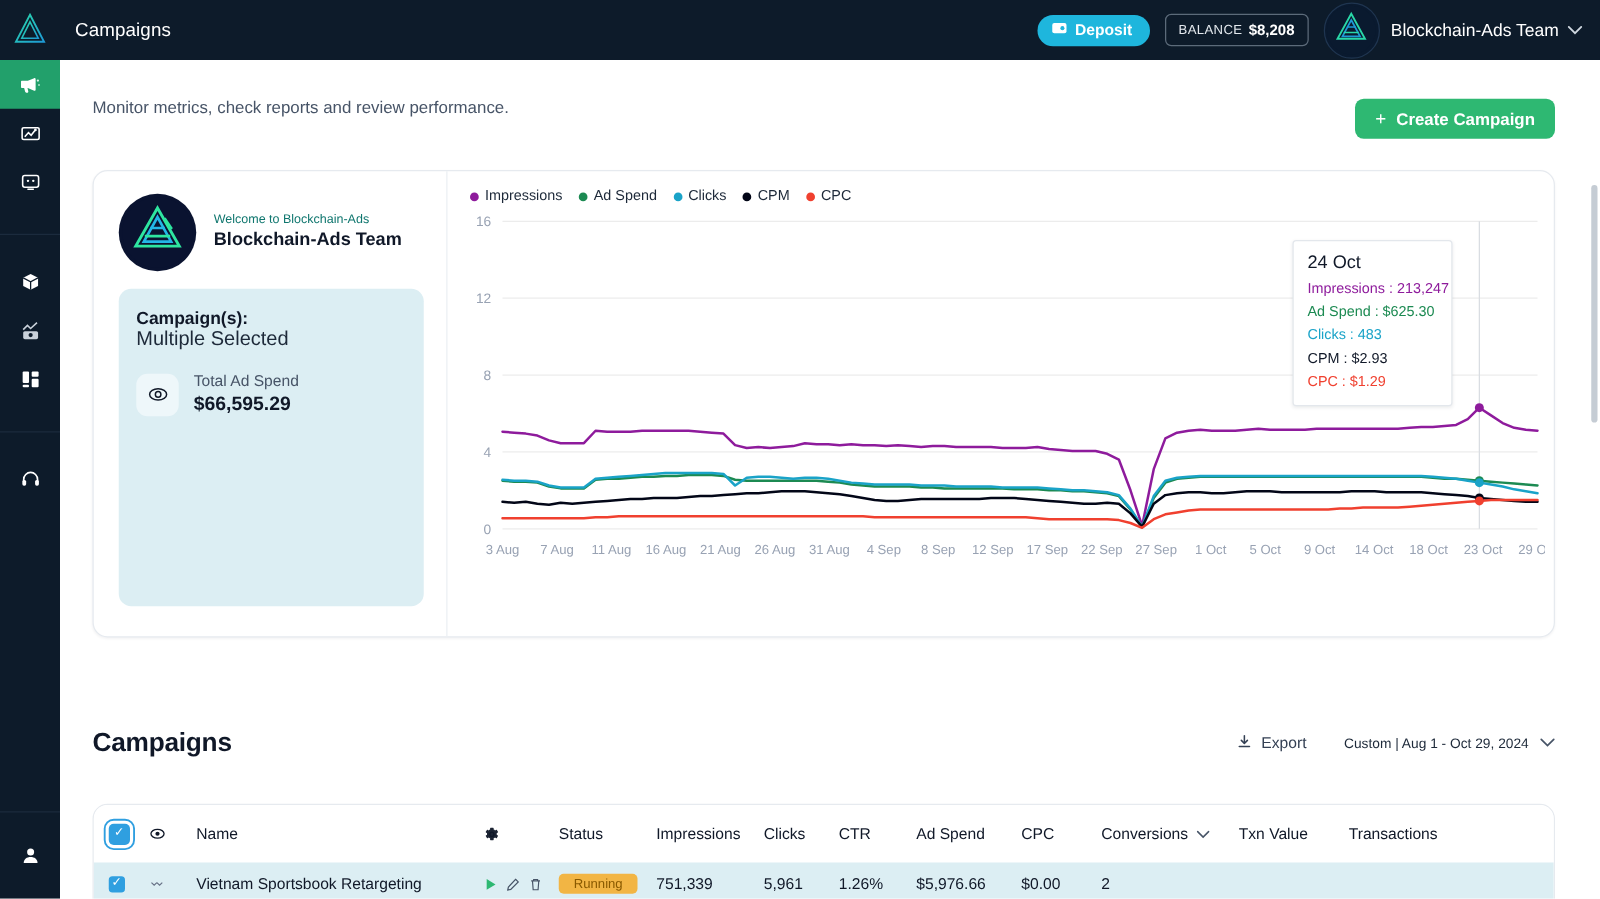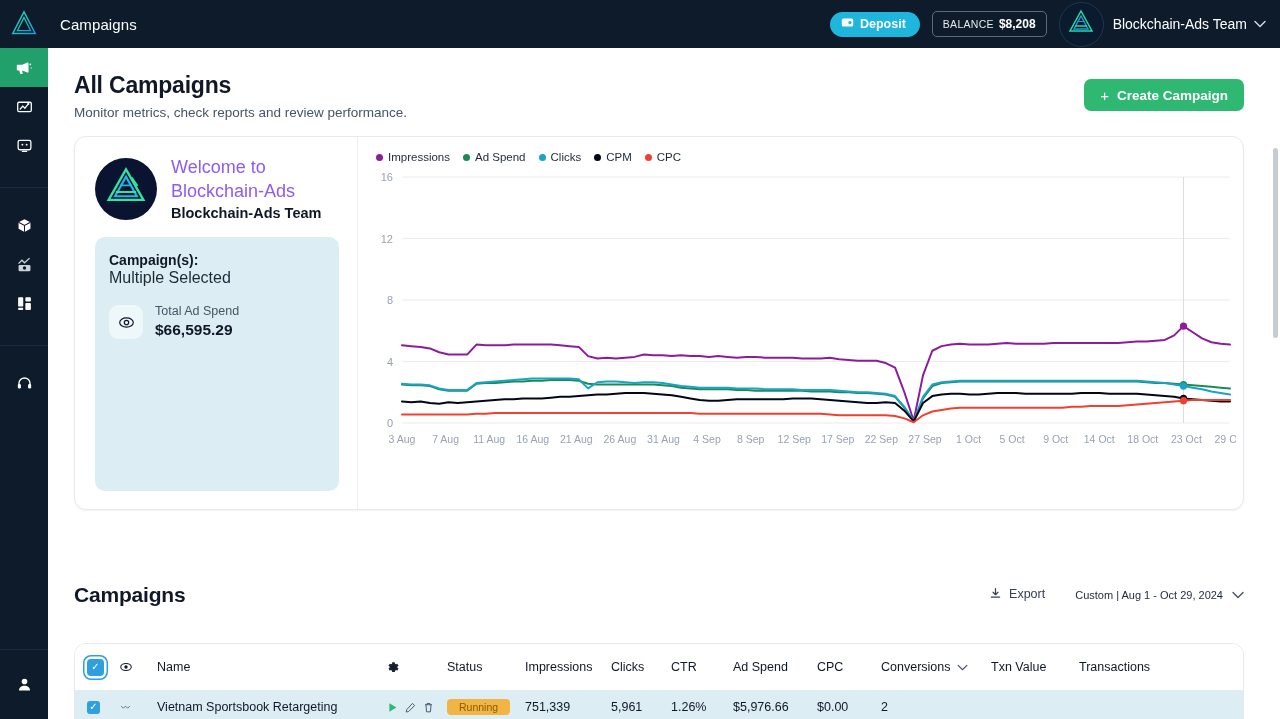--- a/index.html
+++ b/index.html
@@ -97,21 +97,21 @@
   .ov-left {
     width: 283px; flex: 0 0 283px; padding: 18px 18px 18px 20px;
     border-right: 1px solid #eceff3;
   }
   .ov-welcome { display: flex; align-items: center; gap: 14px; margin-bottom: 14px; }
   .ov-avatar {
     width: 62px; height: 62px; border-radius: 50%; flex: 0 0 62px;
     background: #0a1330; display: flex; align-items: center; justify-content: center;
     overflow: hidden;
   }
-  .ov-welcome-text .l1 { font-size: 18px; color: #8b5cf6; line-height: 1.35; }
+  .ov-welcome-text .l1 { font-size: 10px; color: #0f766e; line-height: 1.35; }
   .ov-welcome-text .l2 { font-size: 14.5px; color: #101828; font-weight: 700; line-height: 1.35; }
   .ov-stats {
     background: #dceef3; border-radius: 10px; padding: 15px 14px 18px 14px; height: 254px;
   }
   .ov-campaigns-label { font-size: 14px; font-weight: 700; color: #101828; }
   .ov-campaigns-value { font-size: 16px; color: #1d2939; margin-top: 1px; }
   .stat-row { display: flex; align-items: center; gap: 12px; margin-top: 17px; }
   .stat-icon {
     width: 34px; height: 34px; border-radius: 9px; background: #eef7fa;
     display: flex; align-items: center; justify-content: center; flex: 0 0 34px;
@@ -337,21 +337,20 @@
           <path d="M3.5 17 c0-3.6 2.9-5.6 6.5-5.6 s6.5 2 6.5 5.6 z"></path>
         </svg>
       </span>
     </div>
   </div>
 </div>
 
 <div class="main">
 
   <div class="page-head">
-    <div class="page-title">All Campaigns</div>
     <div class="page-sub">Monitor metrics, check reports and review performance.</div>
   </div>
 
   <button class="create-btn">
     <span class="plus">+</span>
     <span>Create Campaign</span>
   </button>
 
   <div class="overview-card">
 
@@ -456,20 +455,30 @@
             <path d="M36.00 232.47 L45.30 233.24 L54.61 232.47 L63.91 234.01 L73.21 234.78 L82.52 233.24 L91.82 234.01 L101.12 233.24 L110.43 232.47 L119.73 231.71 L129.03 230.94 L138.34 230.17 L147.64 230.17 L156.94 229.40 L166.25 229.40 L175.55 229.40 L184.85 228.63 L194.16 227.86 L203.46 227.86 L212.76 227.09 L222.07 226.32 L231.37 225.56 L240.67 225.56 L249.98 224.79 L259.28 224.02 L268.58 224.02 L277.89 224.02 L287.19 224.79 L296.49 225.56 L305.80 226.32 L315.10 227.86 L324.40 229.40 L333.71 230.94 L343.01 231.71 L352.31 231.71 L361.62 230.94 L370.92 230.17 L380.22 230.17 L389.53 230.17 L398.83 230.17 L408.13 230.17 L417.44 230.17 L426.74 229.40 L436.04 229.40 L445.35 229.40 L454.65 230.17 L463.96 230.94 L473.26 231.71 L482.56 232.47 L491.87 233.24 L501.17 234.01 L510.47 234.01 L519.78 233.24 L529.08 234.01 L538.38 241.70 L547.69 252.46 L556.99 234.01 L566.29 227.09 L575.60 225.56 L584.90 224.79 L594.20 224.79 L603.51 225.56 L612.81 225.56 L622.11 224.79 L631.42 224.02 L640.72 224.02 L650.02 224.02 L659.33 224.79 L668.63 224.79 L677.93 224.79 L687.24 224.79 L696.54 224.79 L705.84 224.79 L715.15 224.02 L724.45 224.02 L733.75 224.02 L743.06 224.79 L752.36 224.79 L761.66 224.79 L770.97 224.79 L780.27 225.56 L789.57 226.32 L798.88 227.09 L808.18 227.86 L817.48 229.40 L826.79 230.17 L836.09 230.94 L845.39 231.71 L854.70 232.47 L864.00 232.47 " fill="none" stroke="#020617" stroke-width="2" stroke-linejoin="round" stroke-linecap="round"></path>
             <path d="M36.00 245.54 L45.30 245.54 L54.61 245.54 L63.91 245.54 L73.21 245.54 L82.52 245.54 L91.82 245.54 L101.12 245.54 L110.43 244.78 L119.73 244.78 L129.03 244.01 L138.34 244.01 L147.64 244.01 L156.94 244.01 L166.25 244.01 L175.55 244.01 L184.85 244.01 L194.16 244.01 L203.46 244.01 L212.76 244.01 L222.07 244.01 L231.37 244.01 L240.67 244.01 L249.98 244.01 L259.28 244.01 L268.58 244.01 L277.89 244.01 L287.19 244.01 L296.49 244.01 L305.80 244.01 L315.10 244.01 L324.40 244.01 L333.71 244.78 L343.01 244.78 L352.31 244.78 L361.62 244.78 L370.92 244.78 L380.22 244.78 L389.53 244.78 L398.83 244.78 L408.13 244.78 L417.44 244.78 L426.74 244.78 L436.04 244.78 L445.35 244.78 L454.65 244.78 L463.96 245.54 L473.26 246.31 L482.56 246.31 L491.87 246.31 L501.17 246.31 L510.47 246.31 L519.78 246.31 L529.08 247.08 L538.38 249.39 L547.69 253.23 L556.99 246.31 L566.29 242.47 L575.60 240.93 L584.90 239.39 L594.20 238.63 L603.51 238.63 L612.81 238.63 L622.11 238.63 L631.42 238.63 L640.72 238.63 L650.02 238.63 L659.33 238.63 L668.63 238.63 L677.93 238.63 L687.24 238.63 L696.54 238.63 L705.84 237.86 L715.15 237.86 L724.45 237.09 L733.75 237.09 L743.06 237.09 L752.36 237.09 L761.66 236.32 L770.97 235.55 L780.27 234.78 L789.57 234.01 L798.88 233.24 L808.18 232.47 L817.48 231.71 L826.79 230.94 L836.09 230.94 L845.39 230.94 L854.70 230.94 L864.00 230.94 " fill="none" stroke="#f0402f" stroke-width="2" stroke-linejoin="round" stroke-linecap="round"></path>
             <circle cx="817.4831460674158" cy="157.1375" r="3.6" fill="#8e1b9c"></circle>
             <circle cx="817.4831460674158" cy="215.5625" r="3.6" fill="#1c8a52"></circle>
             <circle cx="817.4831460674158" cy="217.1" r="3.6" fill="#1aa3c8"></circle>
             <circle cx="817.4831460674158" cy="229.4" r="3.6" fill="#020617"></circle>
             <circle cx="817.4831460674158" cy="231.70625" r="3.6" fill="#f0402f"></circle>
           </svg>
       </div>
 
+      <div class="tooltip">
+        <div class="tt-date">24 Oct</div>
+        <div id="tt-rows">
+            <div class="tt-row" style="color: rgb(142, 27, 156);">Impressions : 213,247</div>
+            <div class="tt-row" style="color: rgb(28, 138, 82);">Ad Spend : $625.30</div>
+            <div class="tt-row" style="color: rgb(26, 163, 200);">Clicks : 483</div>
+            <div class="tt-row" style="color: rgb(16, 24, 40);">CPM : $2.93</div>
+            <div class="tt-row" style="color: rgb(240, 64, 47);">CPC : $1.29</div>
+          </div>
+      </div>
     </div>
   </div>
 
   <div class="camp-head">
     <div class="camp-title">Campaigns</div>
     <div class="camp-actions">
       <div class="export-btn">
         <span>
           <svg width="13" height="13" viewBox="0 0 16 16" fill="none">
             <path d="M8 2 v7" stroke="#344054" stroke-width="1.5" stroke-linecap="round"></path>

